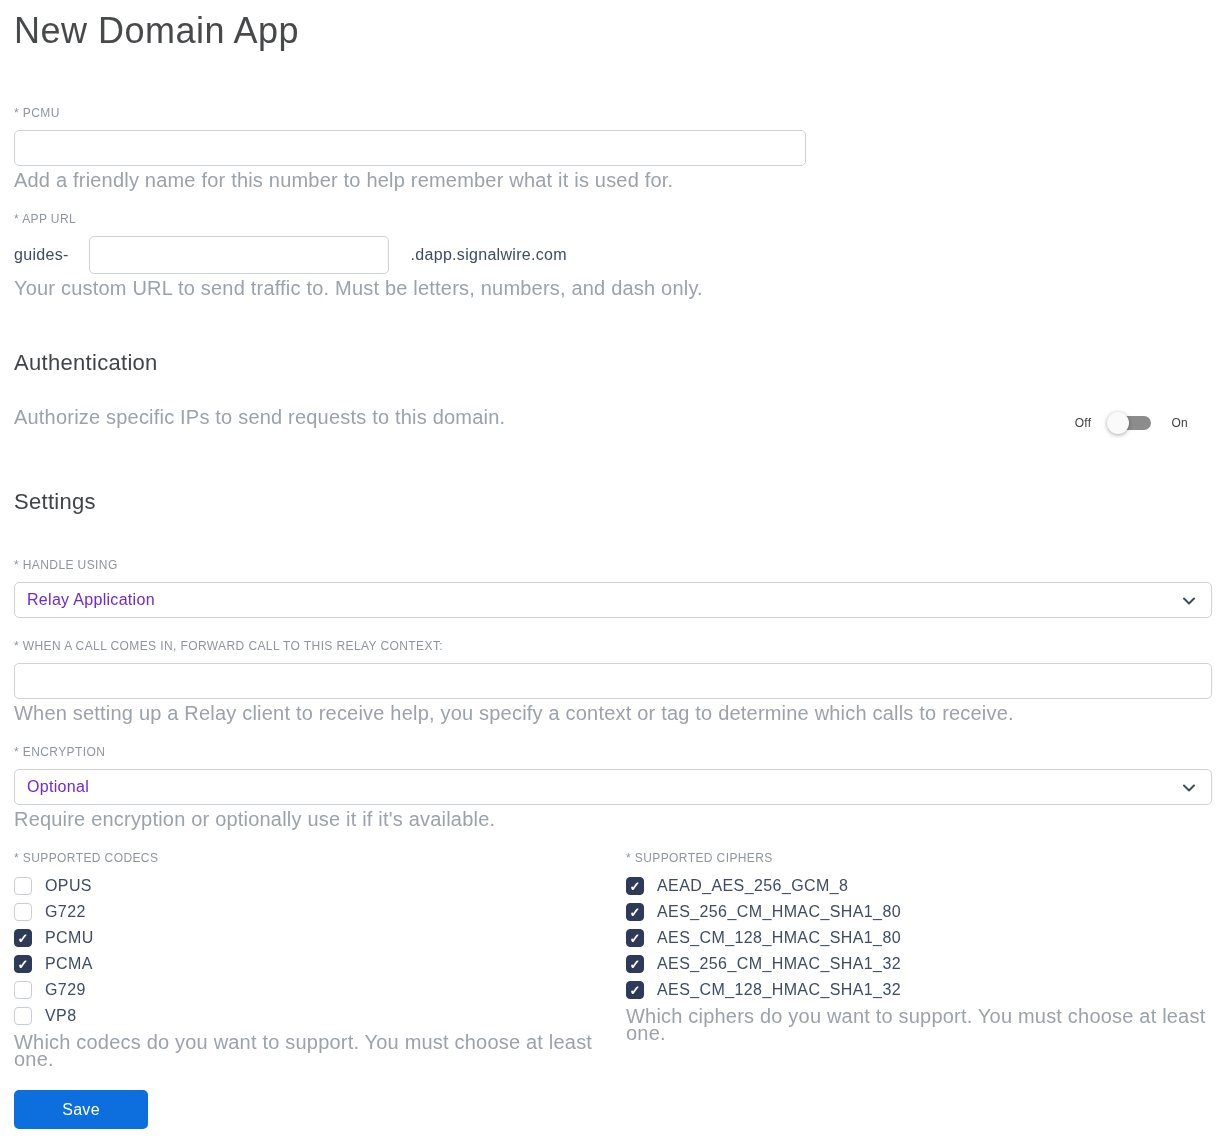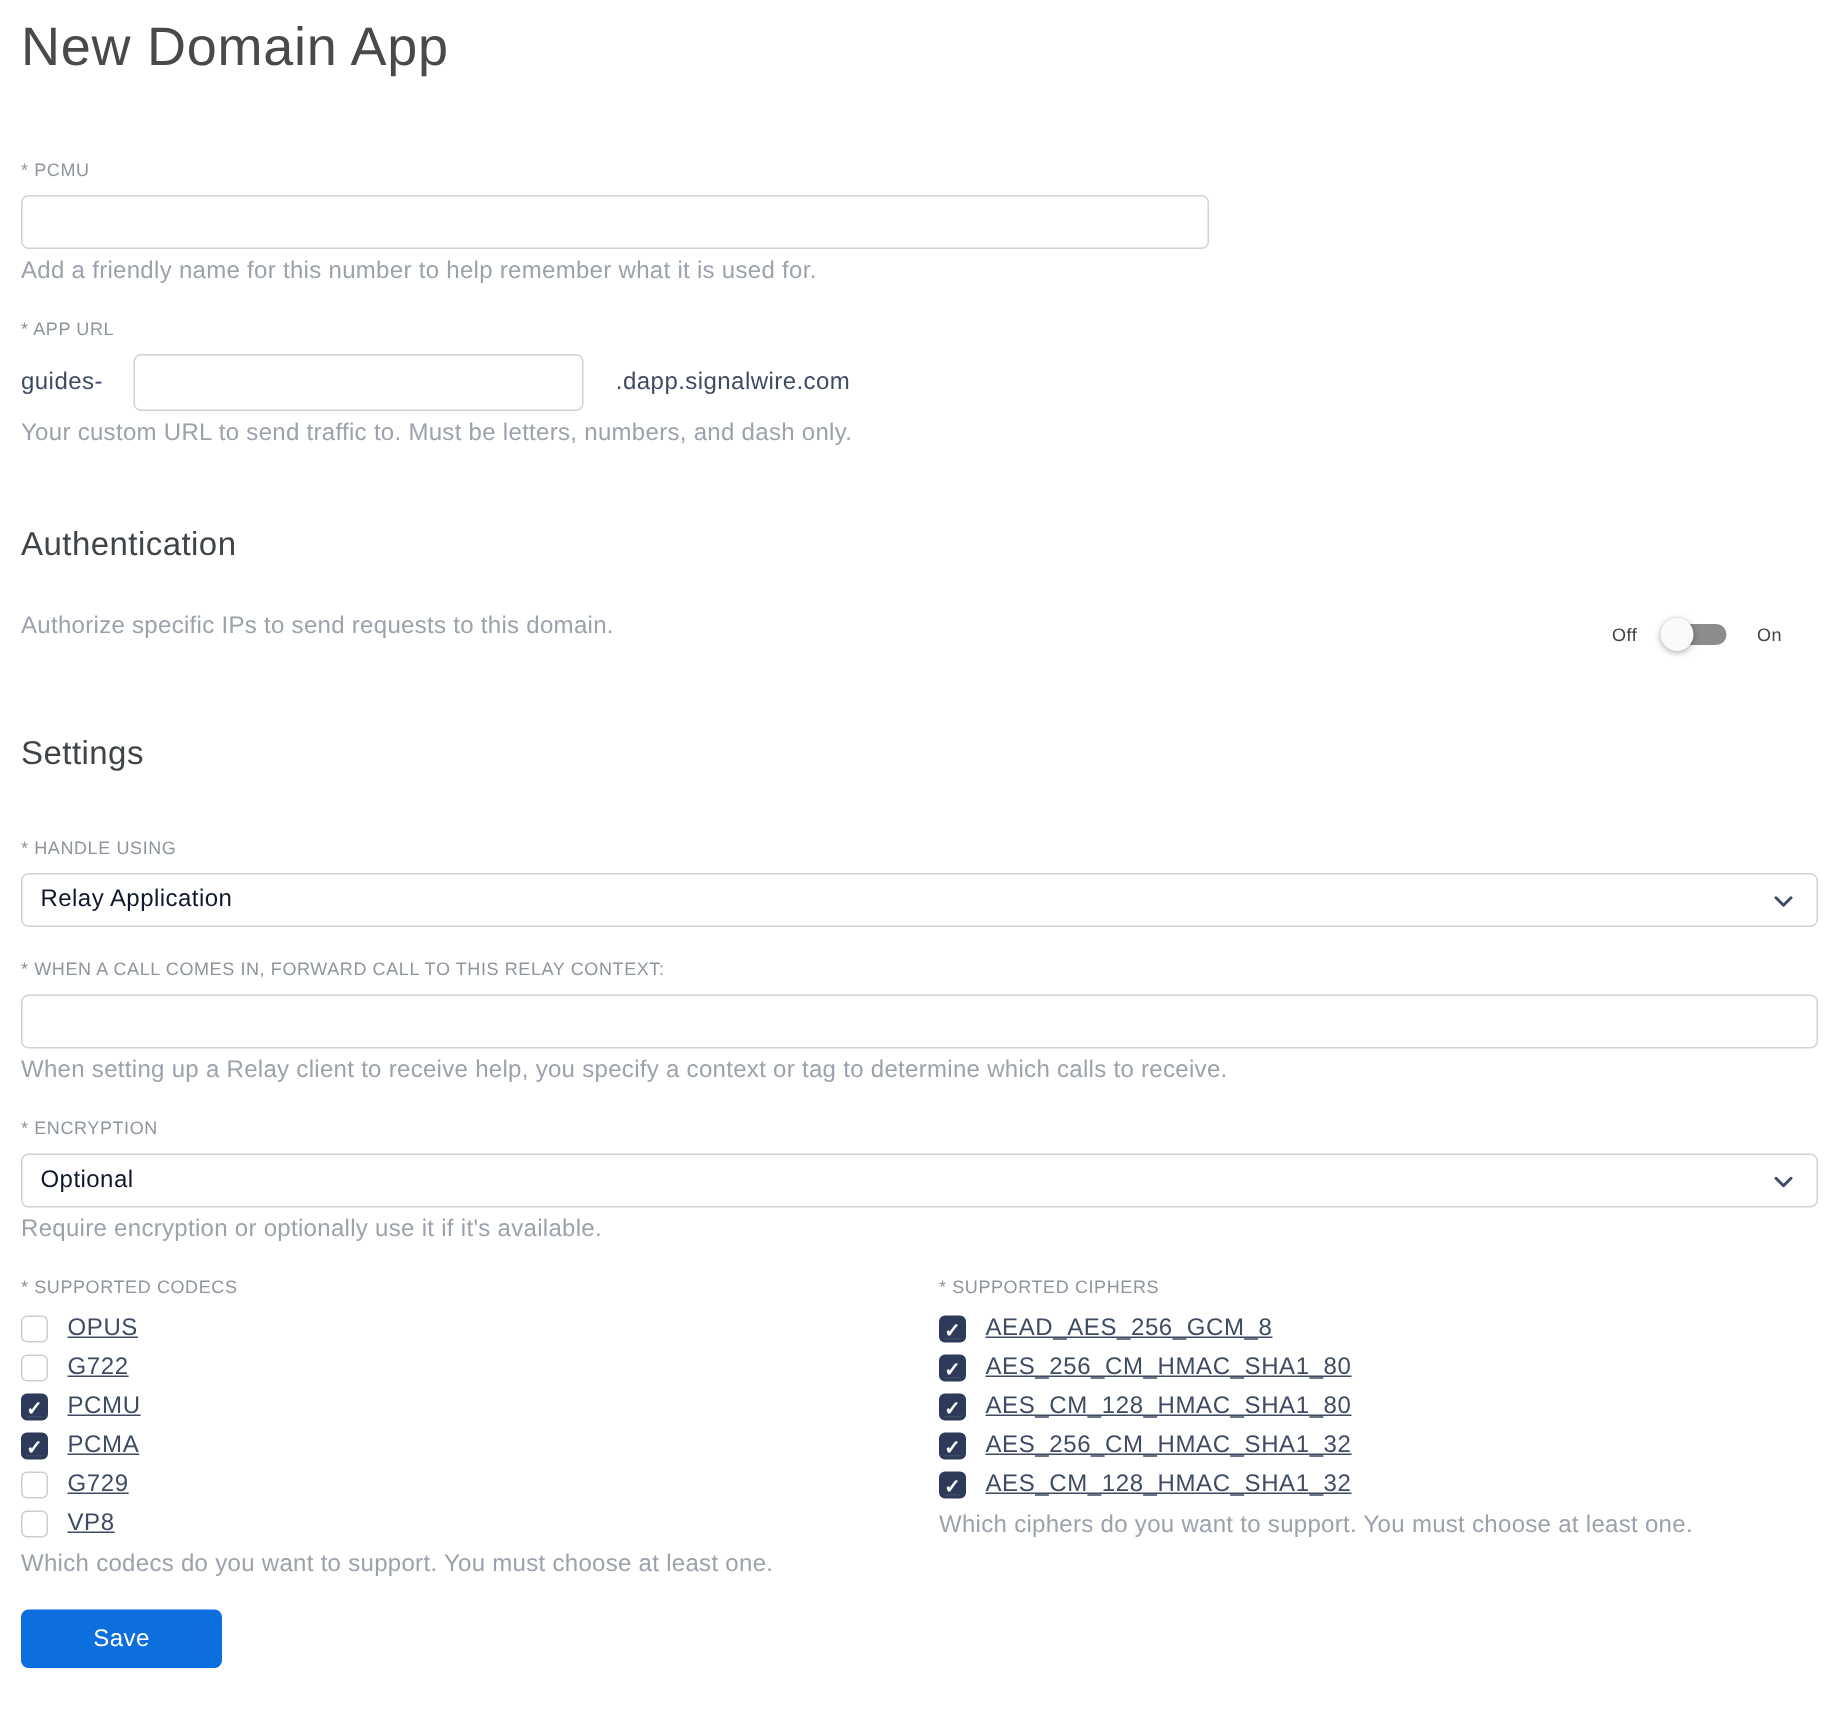--- a/index.html
+++ b/index.html
@@ -22,21 +22,21 @@
 
   .field-label {
     display: block;
     font-size: 12px;
     color: #8e959e;
     letter-spacing: 0.4px;
     line-height: 14px;
   }
 
   .help-text {
-    font-size: 16px;
+    font-size: 20px;
     color: #9ba2ab;
     line-height: 17px;
     margin-top: 6px;
     letter-spacing: 0.2px;
   }
 
   .text-input {
     display: block;
     height: 36px;
     border: 1px solid #ced3d9;
@@ -141,21 +141,21 @@
     border: 1px solid #ced3d9;
     border-radius: 5px;
     background: #fff;
     display: flex;
     align-items: center;
     padding: 0 40px 0 12px;
     cursor: pointer;
   }
   .select-value {
     font-size: 16px;
-    color: #0f172a;
+    color: #6d28d9;
     letter-spacing: 0.3px;
   }
   .select .chev {
     position: absolute;
     right: 14px;
     top: 10px;
   }
 
   .codec-cipher-row {
     display: flex;
@@ -165,21 +165,20 @@
   .col-codecs  { width: 612px; flex: 0 0 612px; }
   .col-ciphers { flex: 1; }
 
   .cb-list { margin-top: 12px; }
   .cb-row {
     display: flex;
     align-items: center;
     height: 18px;
     margin-bottom: 8px;
     cursor: pointer;
-    text-decoration: underline;
   }
   .cb {
     width: 18px; height: 18px;
     flex: 0 0 18px;
     border: 1px solid #c9ced6;
     border-radius: 4px;
     background: #fff;
     display: inline-flex;
     align-items: center;
     justify-content: center;

